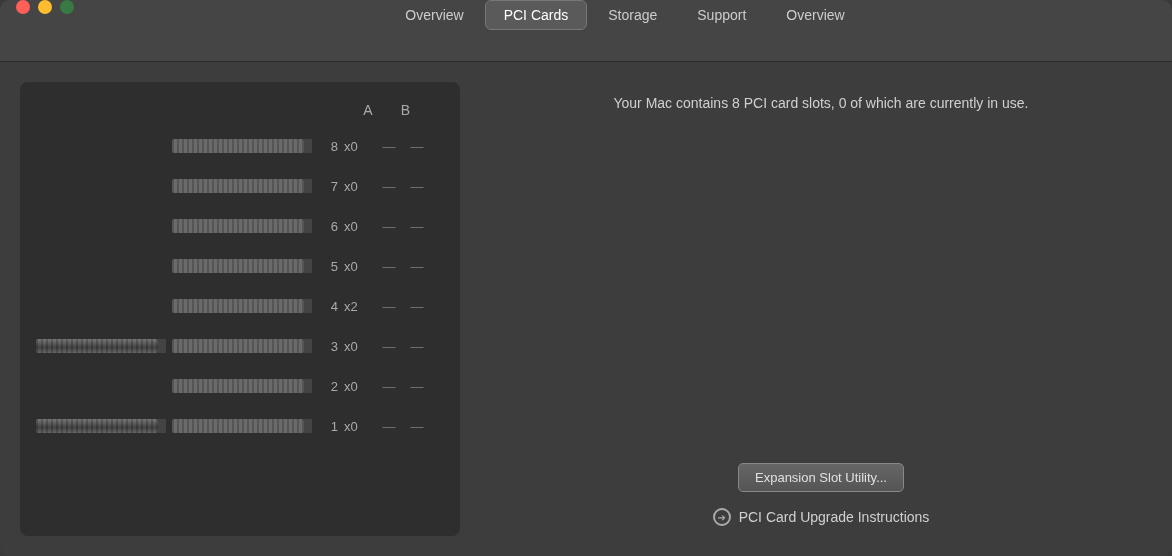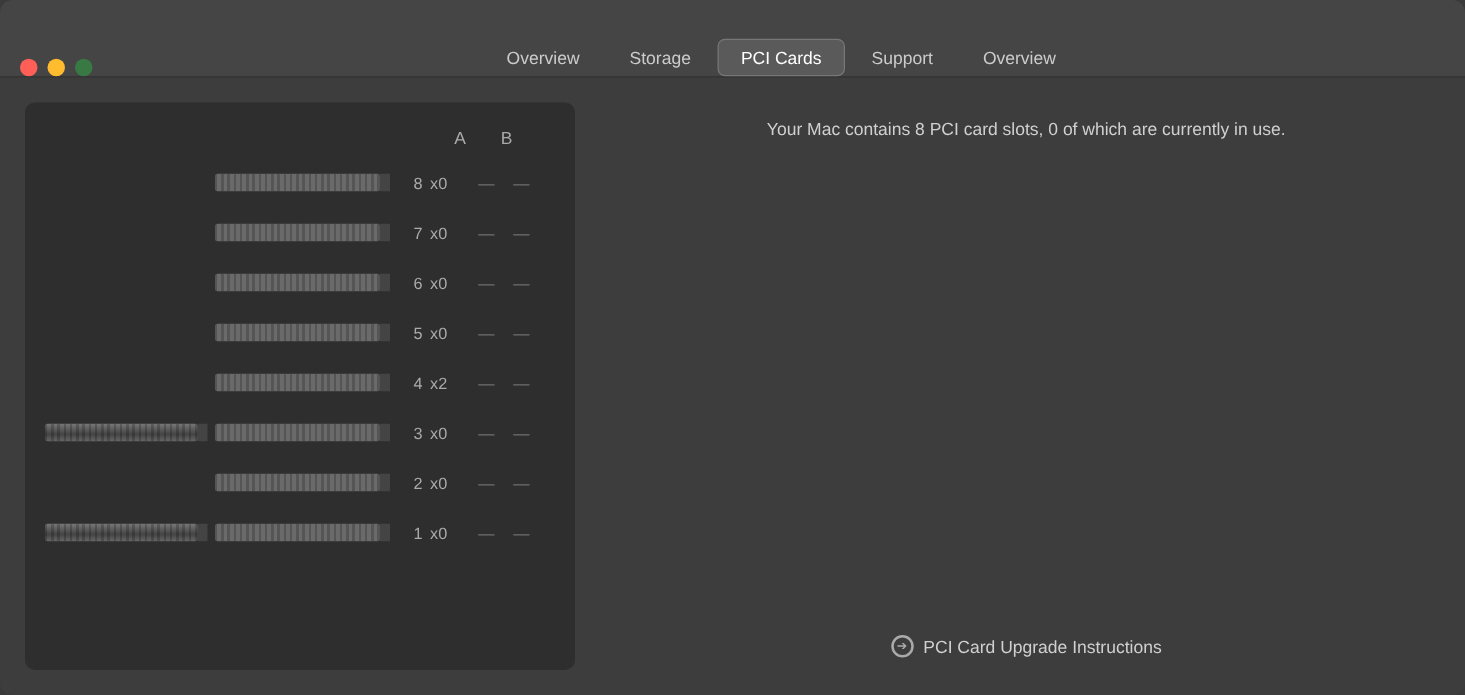--- a/index.html
+++ b/index.html
@@ -21,21 +21,21 @@
       display: flex;
       flex-direction: column;
     }
 
     
     .titlebar {
       height: 62px;
       background: #454545;
       border-radius: 10px 10px 0 0;
       display: flex;
-      align-items: flex-end;
+      align-items: flex-start;
       padding: 0 16px;
       border-bottom: 1px solid #2a2a2a;
       flex-shrink: 0;
     }
 
     .traffic-lights {
       display: flex;
       gap: 8px;
       margin-right: 20px;
     }
@@ -250,22 +250,22 @@
 <div class="window">
 
   <div class="titlebar">
     <div class="traffic-lights">
       <div class="traffic-light tl-close"></div>
       <div class="traffic-light tl-minimize"></div>
       <div class="traffic-light tl-maximize"></div>
     </div>
     <div class="tabs">
       <div class="tab">Overview</div>
+      <div class="tab active">PCI Cards</div>
       <div class="tab">Storage</div>
-      <div class="tab active">PCI Cards</div>
       <div class="tab">Support</div>
       <div class="tab">Overview</div>
     </div>
   </div>
 
   <div class="content">
 
     <div class="pci-panel">
       <div class="col-headers">
         <span>A</span>
@@ -394,20 +394,21 @@
         <span class="slot-indicator">—</span>
       </div>
 
     </div>
 
     <div class="info-panel">
       <div class="info-text">
         <p>Your Mac contains 8 PCI card slots, 0 of which are currently in use.</p>
       </div>
       <div class="spacer"></div>
+      <button class="expansion-btn">Expansion Slot Utility...</button>
       <div class="upgrade-link">
         <div class="link-icon">➔</div>
         <span>PCI Card Upgrade Instructions</span>
       </div>
     </div>
 
   </div>
 </div>
 
 </body></html>

